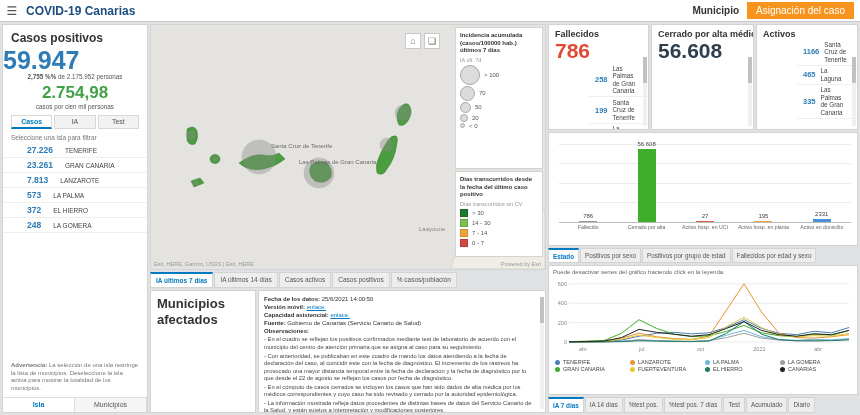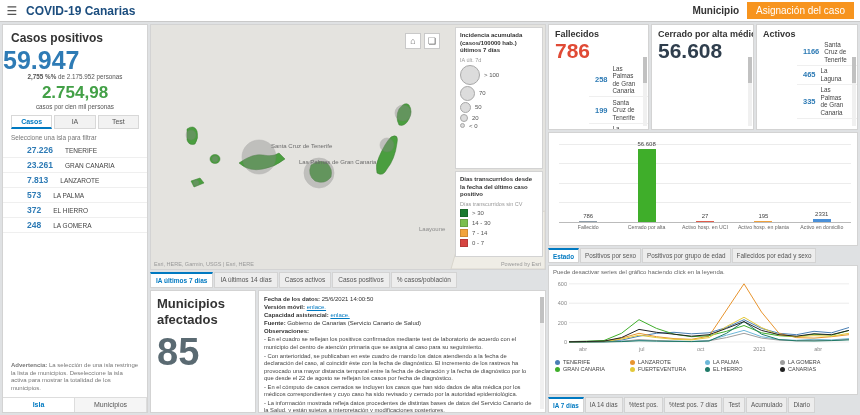--- a/index.html
+++ b/index.html
@@ -233,21 +233,20 @@
 <div class="map-tabs-bar">
     <div class="map-tab active">IA últimos 7 días</div>
     <div class="map-tab">IA últimos 14 días</div>
     <div class="map-tab">Casos activos</div>
     <div class="map-tab">Casos positivos</div>
     <div class="map-tab">% casos/población</div>
   </div>
 
 <div class="panel muni-card">
   <div class="muni-title">Municipios afectados</div>
-  <div class="muni-value">85</div>
 </div>
 
 <div class="panel info-card">
   <div class="info-line">
     <b>Fecha de los datos:</b>
     <span>25/6/2021 14:00:50</span>
   </div>
   <div class="info-line">
     <b>Versión móvil:</b>
     <a class="link">enlace.</a>

